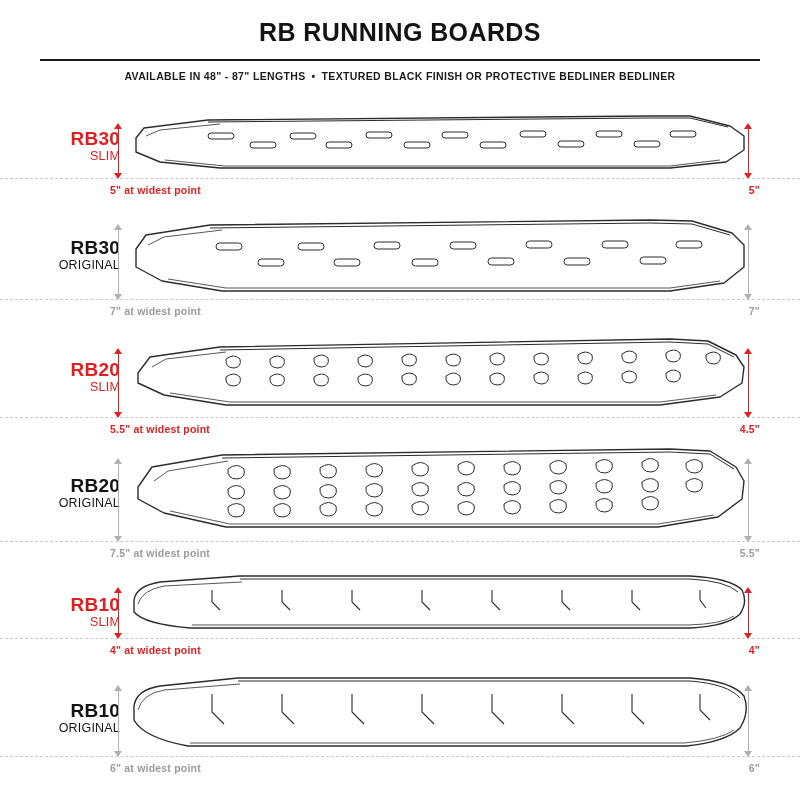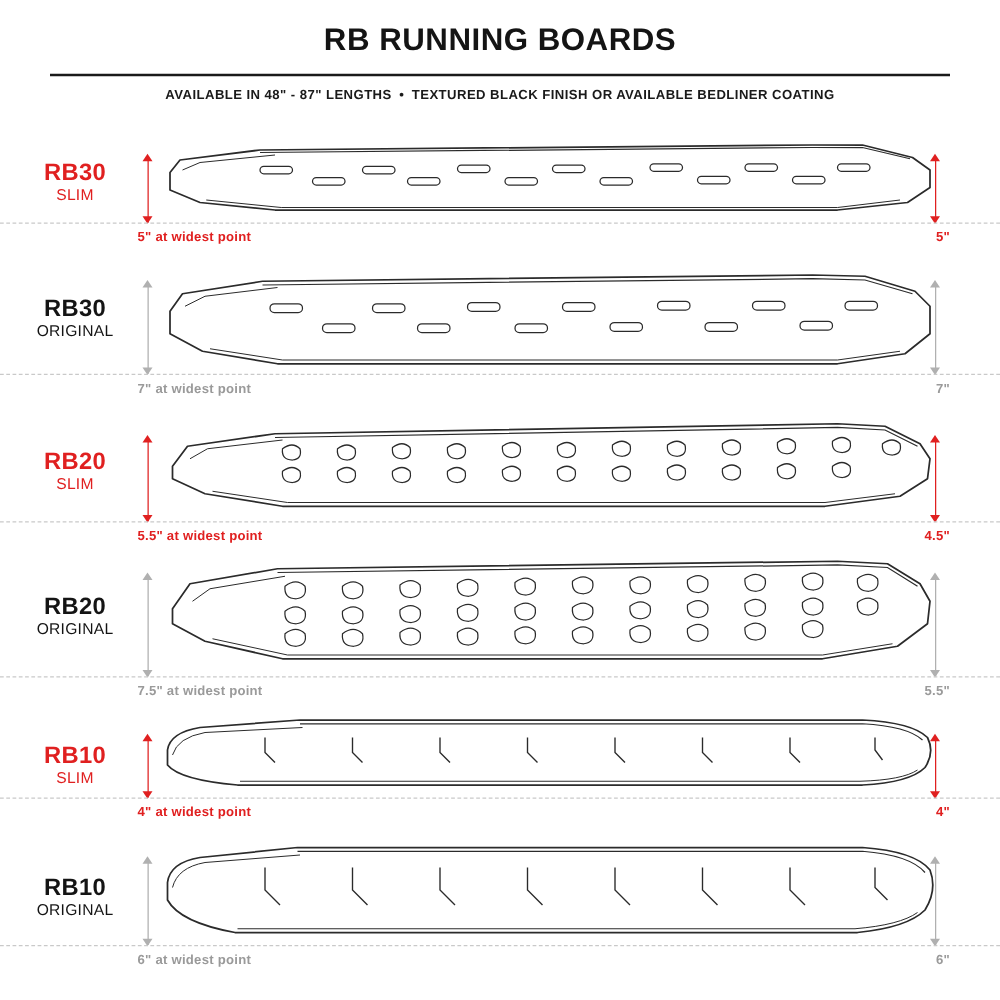--- a/index.html
+++ b/index.html
@@ -55,23 +55,23 @@
 
   
   .row {
     position: absolute;
     left: 0;
     width: 800px;
     height: 104px;
   }
   .row .label {
     position: absolute;
-    left: 10px;
+    left: 20px;
     width: 100px;
-    text-align: center;
+    text-align: right;
     top: 18px;
   }
   .row .model {
     font-size: 19px;
     font-weight: bold;
     line-height: 21px;
     letter-spacing: 0.2px;
   }
   .row .variant {
     font-size: 12.5px;
@@ -128,21 +128,21 @@
 </style>
 </head>
 <body>
 
 <div class="page">
 
   <div class="header">
     <div class="title">RB RUNNING BOARDS</div>
     <div class="rule"></div>
     <div class="subtitle">
-      <span>AVAILABLE IN 48" - 87" LENGTHS</span><span class="dot">•</span><span>TEXTURED BLACK FINISH OR AVAILABLE BEDLINER COATING</span>
+      <span>AVAILABLE IN 48" - 87" LENGTHS</span><span class="dot">•</span><span>TEXTURED BLACK FINISH OR PROTECTIVE BEDLINER BEDLINER</span>
     </div>
   </div>
 
   <div class="row" style="top:110px;">
     <div class="label">
       <div class="model red">RB30</div>
       <div class="variant red">SLIM</div>
     </div>
 
     <div class="dim" style="left:118px; top:18px; height:50px;"></div>

